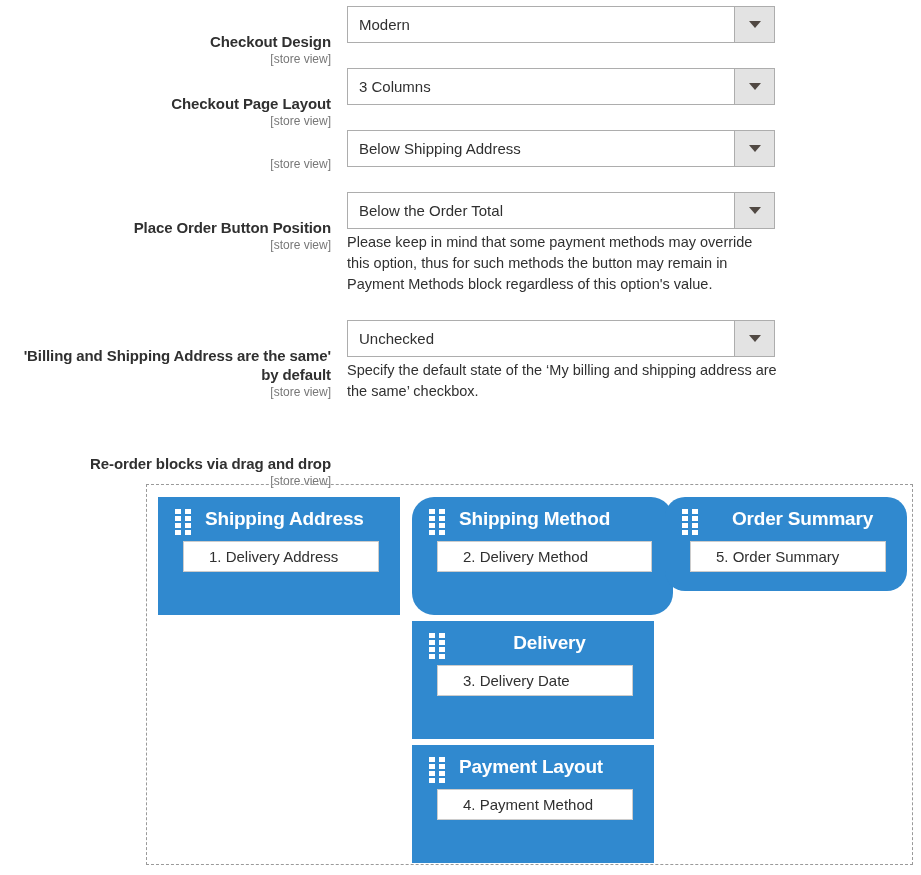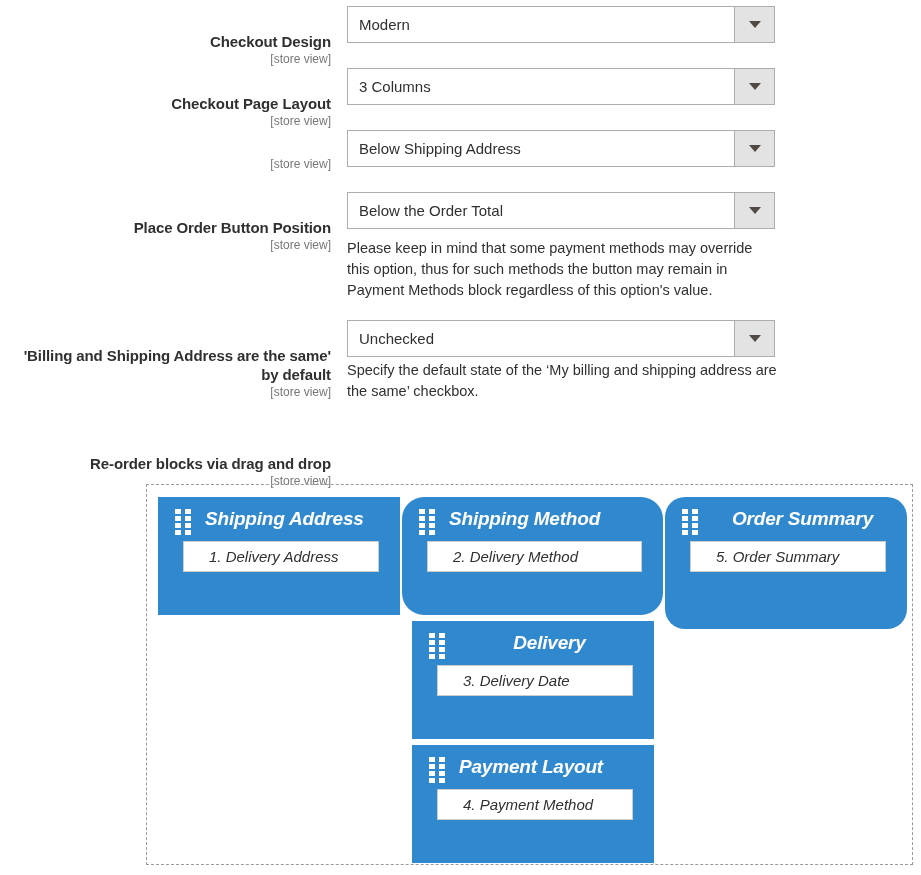--- a/index.html
+++ b/index.html
@@ -102,21 +102,20 @@
     top: 484px;
     width: 767px;
     height: 381px;
     box-sizing: border-box;
     border: 1px dashed #9a9a9a;
   }
   .block {
     position: absolute;
     background: #3089cf;
     box-sizing: border-box;
-    font-style: italic;
   }
   .block-head {
     position: relative;
     height: 44px;
     display: flex;
     align-items: center;
   }
   .drag-handle {
     position: absolute;
     left: 17px;
@@ -210,21 +209,21 @@
     <span class="field-label">Place Order Button Position</span>
     <span class="scope-label">[store view]</span>
   </div>
   <div class="select-wrap" style="top:0;">
     <div class="select-value">Below the Order Total</div>
     <div class="select-arrow-box">
         <span class="caret"></span>
       </div>
   </div>
 </div>
-<div class="note" style="top:232px;margin-top:6px;">Please keep in mind that some payment methods may override this option, thus for such methods the button may remain in Payment Methods block regardless of this option's value.</div>
+<div class="note" style="top:232px;">Please keep in mind that some payment methods may override this option, thus for such methods the button may remain in Payment Methods block regardless of this option's value.</div>
 
 <div class="form-row" style="top:320px;">
   <div class="label-col">
     <span class="field-label">'Billing and Shipping Address are the same'</span>
     <span class="field-label">by default</span>
     <span class="scope-label">[store view]</span>
   </div>
   <div class="select-wrap" style="top:0;gap:8px;">
     <div class="select-value">Unchecked</div>
     <div class="select-arrow-box">
@@ -255,40 +254,40 @@
           <i></i>
           <i></i>
         </span>
       <span class="block-title">Shipping Address</span>
     </div>
     <div class="block-body">
       <div class="block-input">1. Delivery Address</div>
     </div>
   </div>
 
-  <div class="block" style="left:255px; top:12px; width:261px; height:118px;border-radius:22px;">
+  <div class="block" style="left:265px; top:12px; width:261px; height:118px;border-radius:22px;">
     <div class="block-head">
       <span class="drag-handle">
           <i></i>
           <i></i>
           <i></i>
           <i></i>
           <i></i>
           <i></i>
           <i></i>
           <i></i>
         </span>
       <span class="block-title">Shipping Method</span>
     </div>
     <div class="block-body">
       <div class="block-input">2. Delivery Method</div>
     </div>
   </div>
 
-  <div class="block" style="left:518px; top:12px; width:242px; height:132px;border-radius:20px;">
+  <div class="block" style="left:518px; top:12px; width:242px; height:94px;border-radius:20px;">
     <div class="block-head">
       <span class="drag-handle">
           <i></i>
           <i></i>
           <i></i>
           <i></i>
           <i></i>
           <i></i>
           <i></i>
           <i></i>

